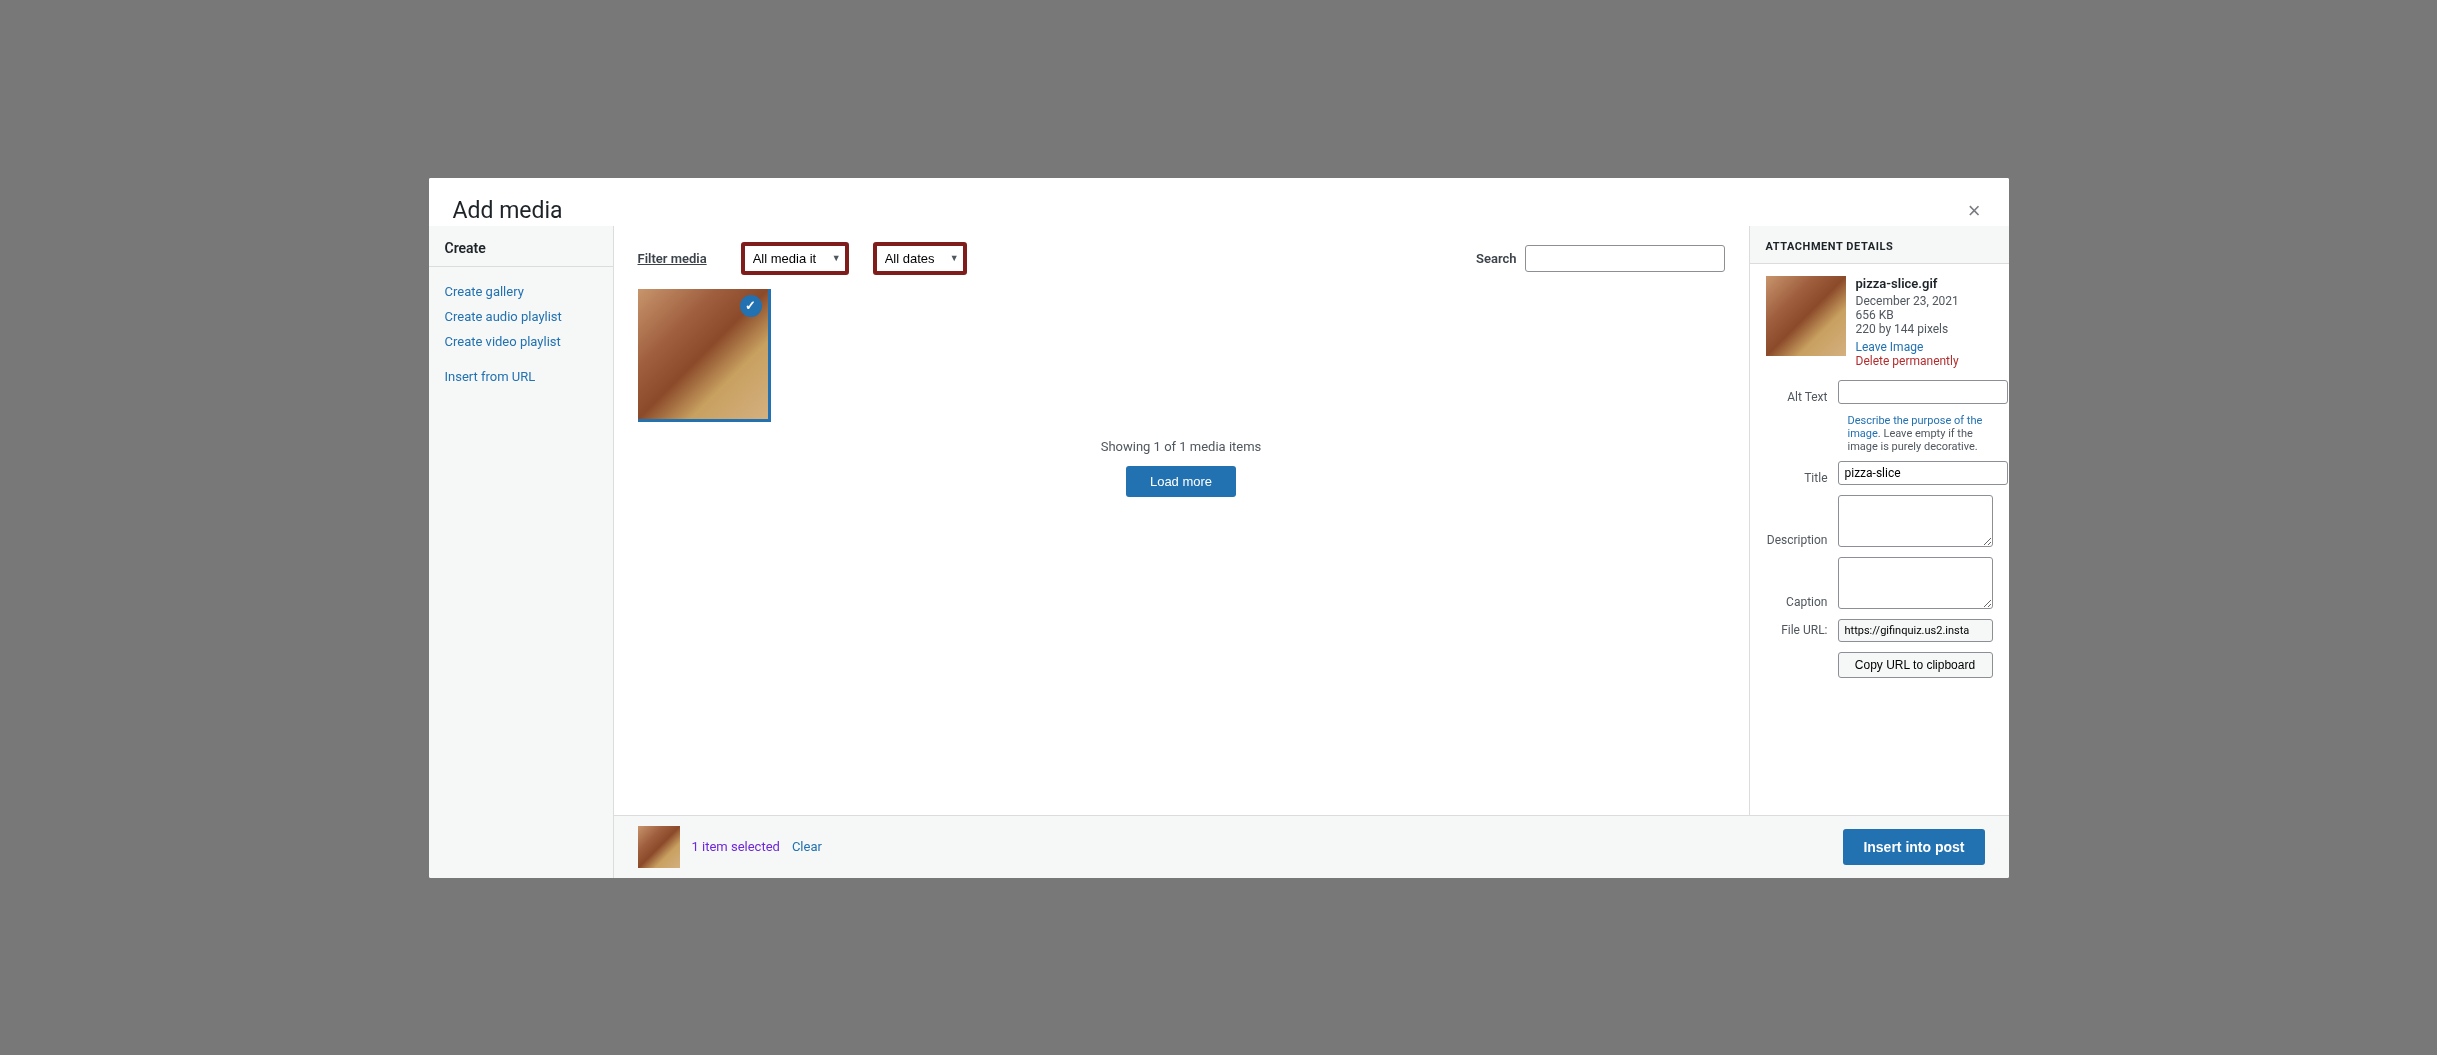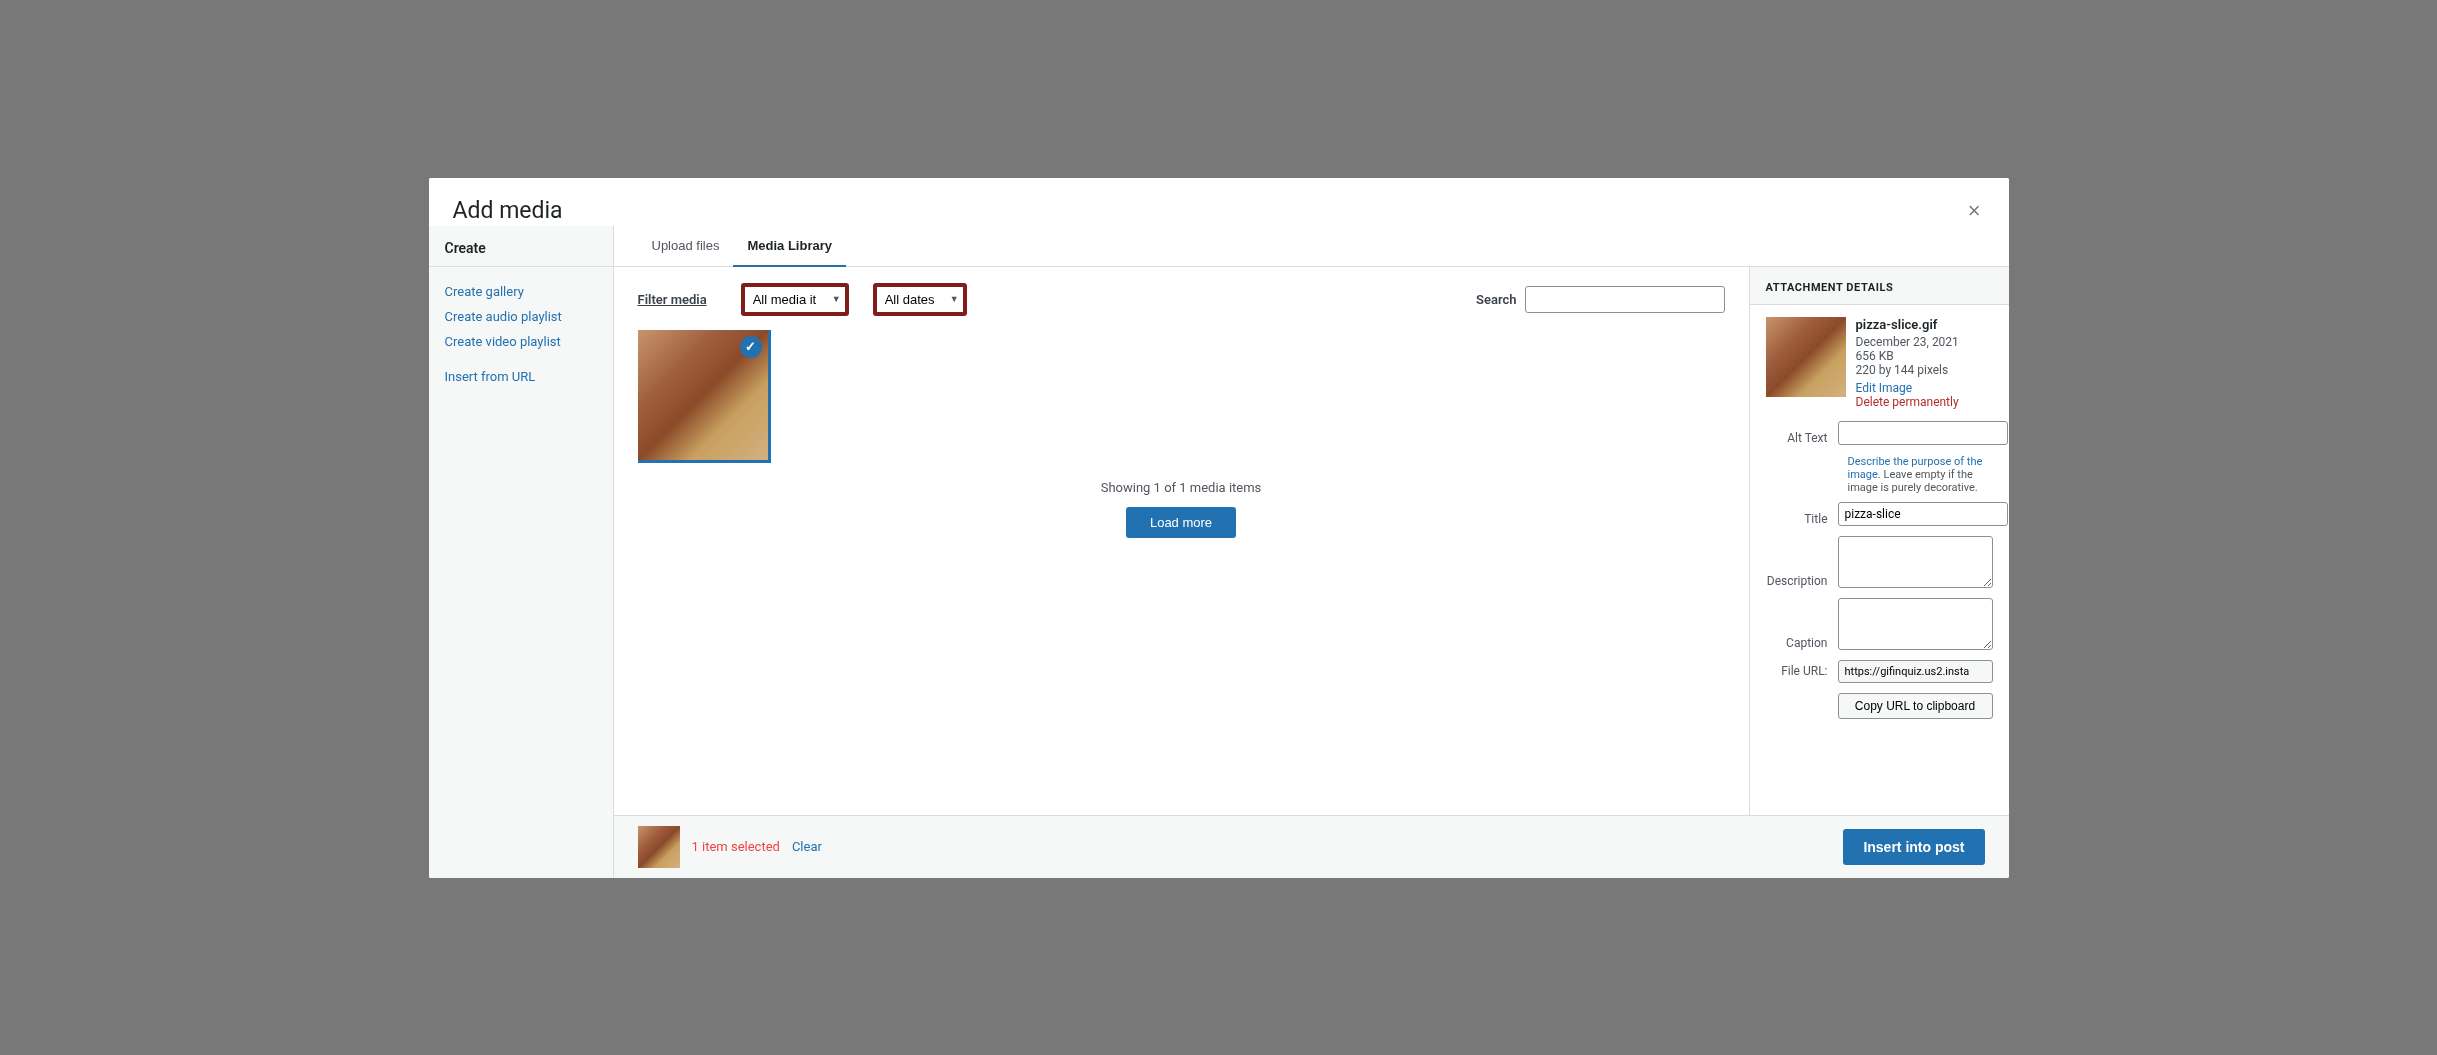--- a/index.html
+++ b/index.html
@@ -209,21 +209,21 @@
       background: #f6f7f7; border: 1px solid #8c8f94;
       border-radius: 3px; padding: 5px 10px; font-size: 12px; cursor: pointer;
     }
 
     
     .modal-footer {
       display: flex; align-items: center; justify-content: space-between;
       padding: 10px 24px; background: #f6f7f7; border-top: 1px solid #dcdcde;
     }
     .selected-info { display: flex; align-items: center; gap: 12px; }
-    .selected-count { font-size: 13px; color: #ef4444; }
+    .selected-count { font-size: 13px; color: #6d28d9; }
     .clear-link { color: #2271b1; text-decoration: none; cursor: pointer; font-size: 13px; }
     .selected-thumb {
       width: 42px; height: 42px; overflow: hidden;
     }
     .selected-thumb-img {
       width: 42px; height: 42px; object-fit: cover;
       background: linear-gradient(135deg, #c8956c 0%, #a06040 30%, #8b4a2a 50%, #c8a060 70%, #d4b080 100%);
     }
     .insert-btn {
       background: #2271b1; color: #fff; border: none;
@@ -250,24 +250,20 @@
           <a class="sidebar-nav-link">Create gallery</a>
           <a class="sidebar-nav-link">Create audio playlist</a>
           <a class="sidebar-nav-link">Create video playlist</a>
           <div class="sidebar-divider"></div>
           <a class="sidebar-insert-url">Insert from URL</a>
         </nav>
       </div>
 
       <div class="main-area">
 
-        <div class="tabs-bar">
-          <button class="tab-btn">Upload files</button>
-          <button class="tab-btn active">Media Library</button>
-        </div>
 
         <div class="media-content">
 
           <div class="media-grid-area">
 
             <div class="filter-bar">
               <div class="filter-left">
                 <span class="filter-label">Filter media</span>
                 <div class="select-wrap">
                   <select class="filter-select">
@@ -304,21 +300,21 @@
 
             <div class="att-preview-row">
               <div class="att-thumb">
                 <div class="att-thumb-img"></div>
               </div>
               <div class="att-info">
                 <div class="att-filename">pizza-slice.gif</div>
                 <div class="att-date">December 23, 2021</div>
                 <div class="att-size">656 KB</div>
                 <div class="att-dims">220 by 144 pixels</div>
-                <a class="att-edit-link">Edit Image</a>
+                <a class="att-edit-link">Leave Image</a>
                 <a class="att-delete-link">Delete permanently</a>
               </div>
             </div>
 
             <div class="att-fields">
 
               <div class="att-field-row">
                 <label class="att-field-label">Alt Text</label>
                 <input type="text" class="att-field-input" value="" style="">
               </div>

